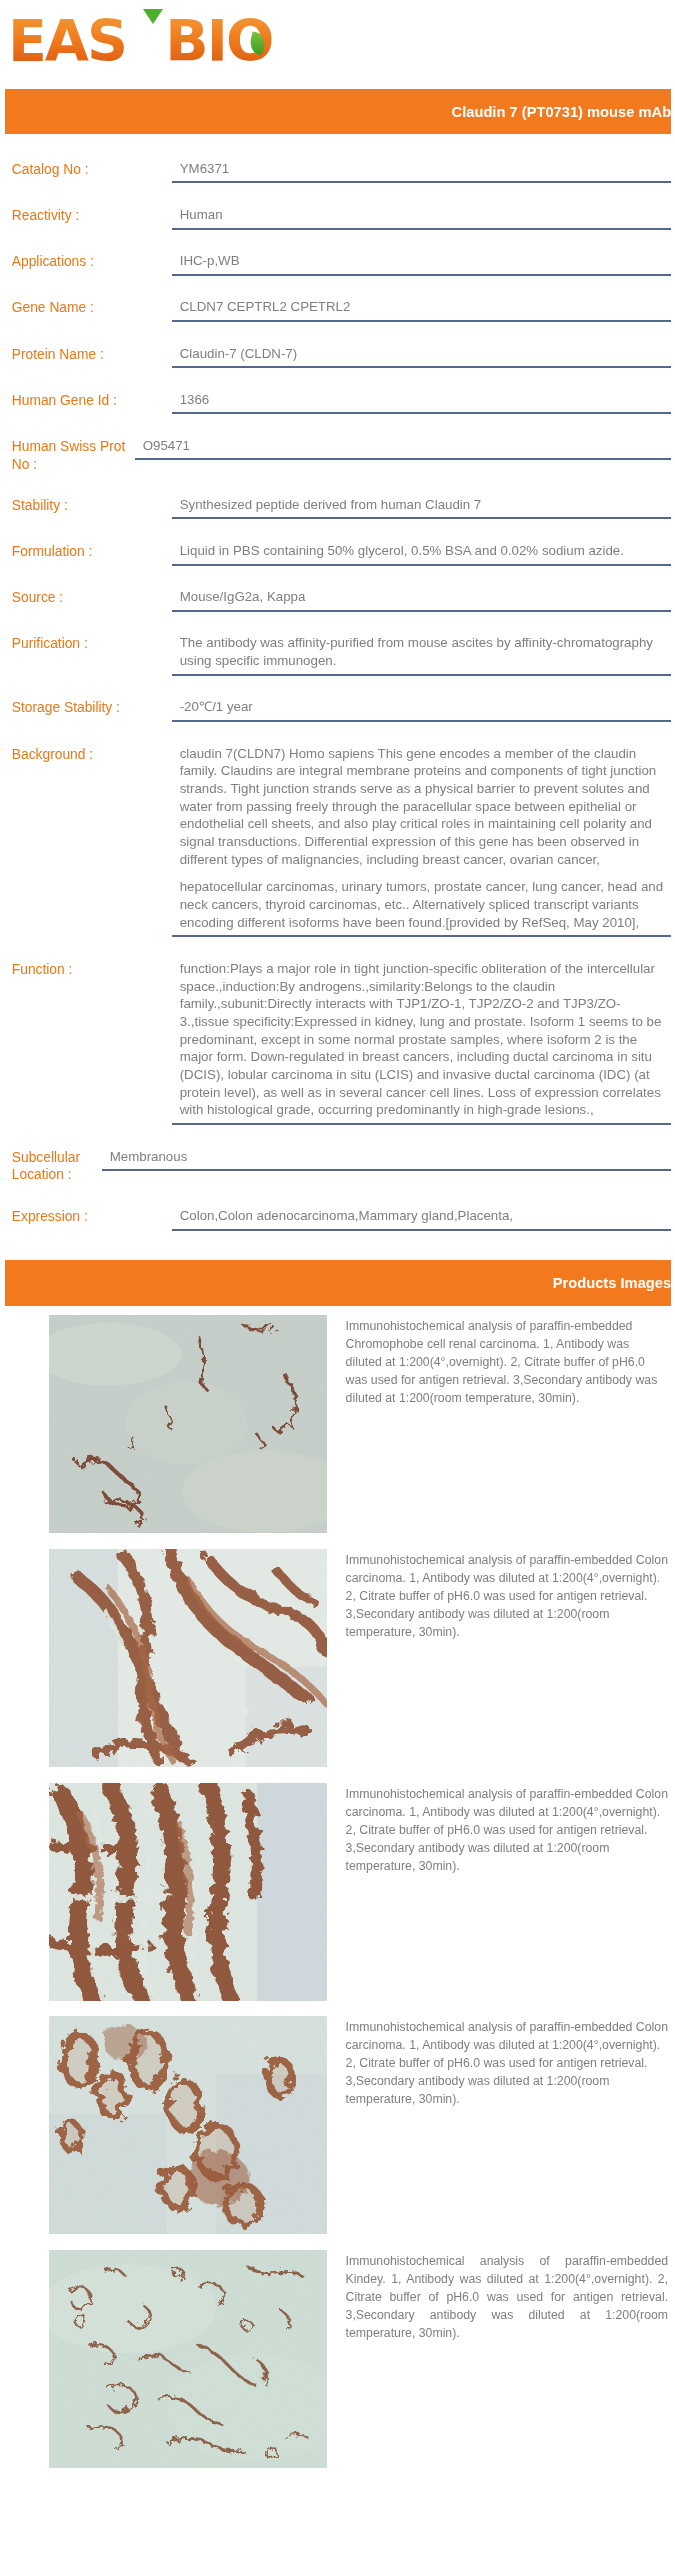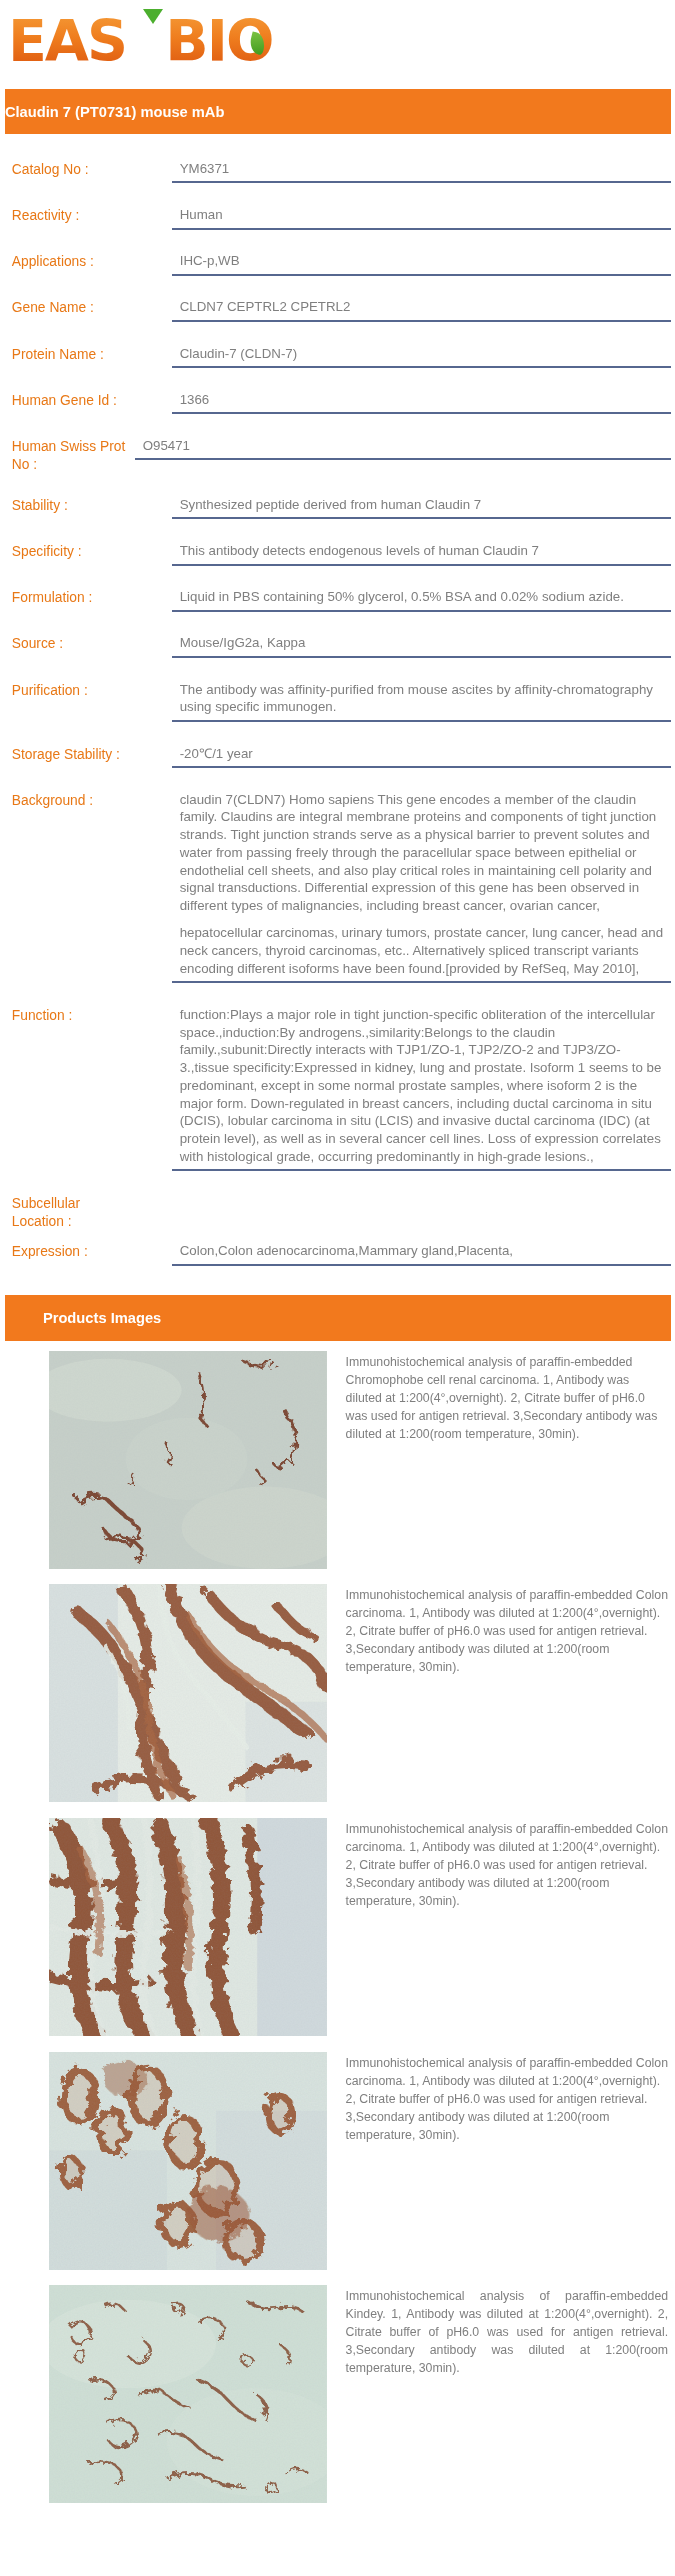--- a/index.html
+++ b/index.html
@@ -15,21 +15,21 @@
         font-family:"DejaVu Sans", sans-serif;}
   .logo .y{position:relative;}
   .logo-tri{position:absolute;top:8.8px;left:143px;width:0;height:0;
         border-left:10.8px solid transparent;border-right:10.8px solid transparent;
         border-top:15.7px solid #4caf2e;}
   .logo-leaf{position:absolute;top:33px;left:250px;width:14.7px;height:20.6px;
         background:linear-gradient(160deg,#7cc242,#3f9a1e);
         border-radius:2% 100% 30% 95%;transform:rotate(14deg);}
 
   
-  .banner{margin:2px 4.9px 0 4.9px;background:#F2791D;color:#ffffff;text-align:left;
+  .banner{margin:2px 4.9px 0 4.9px;background:#F2791D;color:#ffffff;text-align:right;
         font-weight:bold;font-size:14.7px;padding:14.7px 0;}
   .banner2{margin:29.5px 4.9px 9.8px 4.9px;padding-left:38px;}
 
   
   .fields{padding:25.5px 4.9px 0 11.8px;}
   .frow{display:flex;align-items:flex-start;margin-bottom:22.6px;}
   .lbl{flex:none;width:160px;color:#E87816;font-weight:normal;font-size:13.8px;line-height:17.7px;padding-top:1px;}
   .lbl-narrow{max-width:123px;}
   .lbl-narrow2{max-width:90px;}
   .val{flex:1;color:#7f7f7f;font-size:13.3px;line-height:17.7px;
@@ -115,24 +115,20 @@
     <div class="frow">
       <div class="lbl lbl-narrow">Human Swiss Prot No :</div>
       <div class="val">O95471</div>
     </div>
 
     <div class="frow">
       <div class="lbl">Stability :</div>
       <div class="val">Synthesized peptide derived from human Claudin 7</div>
     </div>
 
-    <div class="frow">
-      <div class="lbl">Specificity :</div>
-      <div class="val">This antibody detects endogenous levels of human Claudin 7</div>
-    </div>
 
     <div class="frow">
       <div class="lbl">Formulation :</div>
       <div class="val">Liquid in PBS containing 50% glycerol, 0.5% BSA and 0.02% sodium azide.</div>
     </div>
 
     <div class="frow">
       <div class="lbl">Source :</div>
       <div class="val">Mouse/IgG2a, Kappa</div>
     </div>
@@ -155,22 +151,23 @@
         <p>claudin 7(CLDN7) Homo sapiens This gene encodes a member of the claudin family. Claudins are integral membrane proteins and components of tight junction strands. Tight junction strands serve as a physical barrier to prevent solutes and water from passing freely through the paracellular space between epithelial or endothelial cell sheets, and also play critical roles in maintaining cell polarity and signal transductions. Differential expression of this gene has been observed in different types of malignancies, including breast cancer, ovarian cancer,</p>
         <p>hepatocellular carcinomas, urinary tumors, prostate cancer, lung cancer, head and neck cancers, thyroid carcinomas, etc.. Alternatively spliced transcript variants encoding different isoforms have been found.[provided by RefSeq, May 2010],</p>
       </div>
     </div>
 
     <div class="frow">
       <div class="lbl">Function :</div>
       <div class="val">function:Plays a major role in tight junction-specific obliteration of the intercellular space.,induction:By androgens.,similarity:Belongs to the claudin family.,subunit:Directly interacts with TJP1/ZO-1, TJP2/ZO-2 and TJP3/ZO-3.,tissue specificity:Expressed in kidney, lung and prostate. Isoform 1 seems to be predominant, except in some normal prostate samples, where isoform 2 is the major form. Down-regulated in breast cancers, including ductal carcinoma in situ (DCIS), lobular carcinoma in situ (LCIS) and invasive ductal carcinoma (IDC) (at protein level), as well as in several cancer cell lines. Loss of expression correlates with histological grade, occurring predominantly in high-grade lesions.,</div>
     </div>
 
-    <div class="frow" style="margin-bottom:12px;justify-content:space-between;">
+    <div class="frow" style="margin-bottom:23px;justify-content:space-between;">
       <div class="lbl lbl-narrow2">Subcellular Location :</div>
+      <div class="val">Membranous</div>
     </div>
 
     <div class="frow">
       <div class="lbl">Expression :</div>
       <div class="val">Colon,Colon adenocarcinoma,Mammary gland,Placenta,</div>
     </div>
 
   </div>
 
   <div class="banner banner2">

